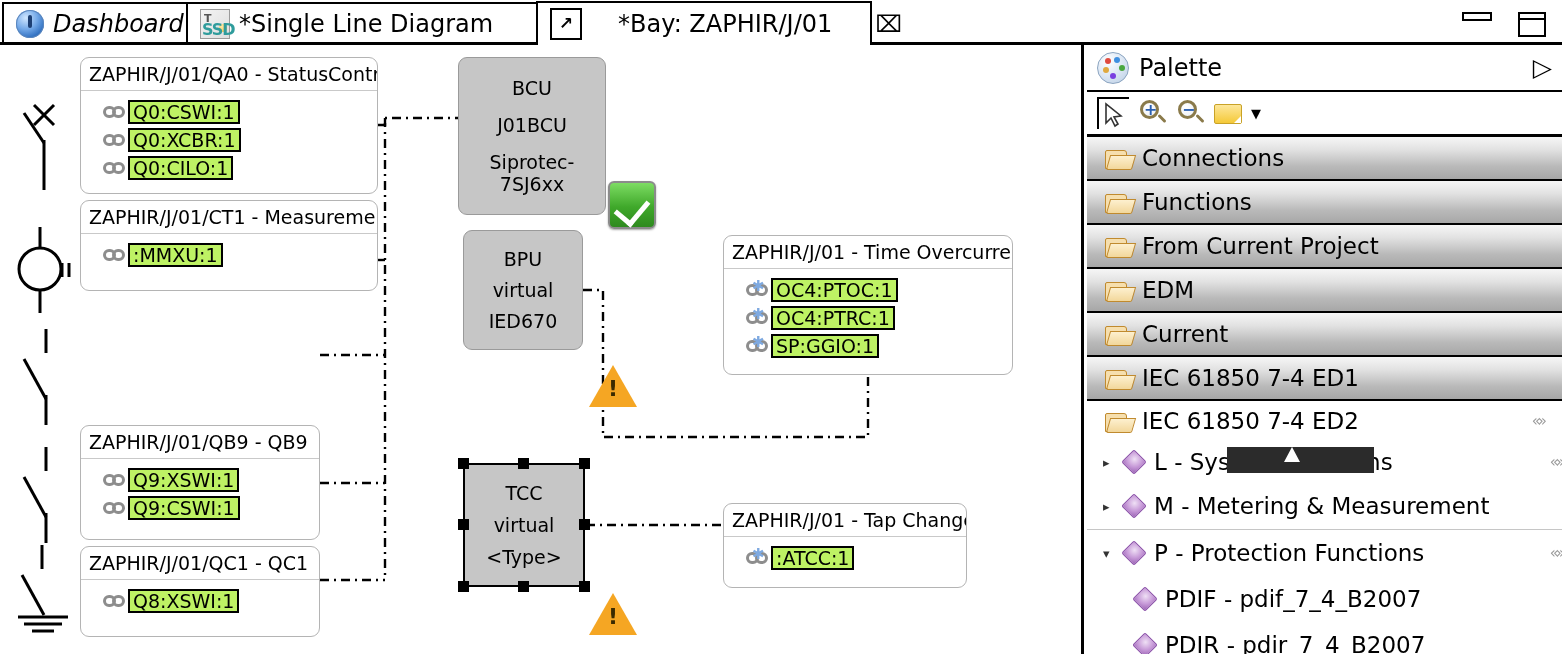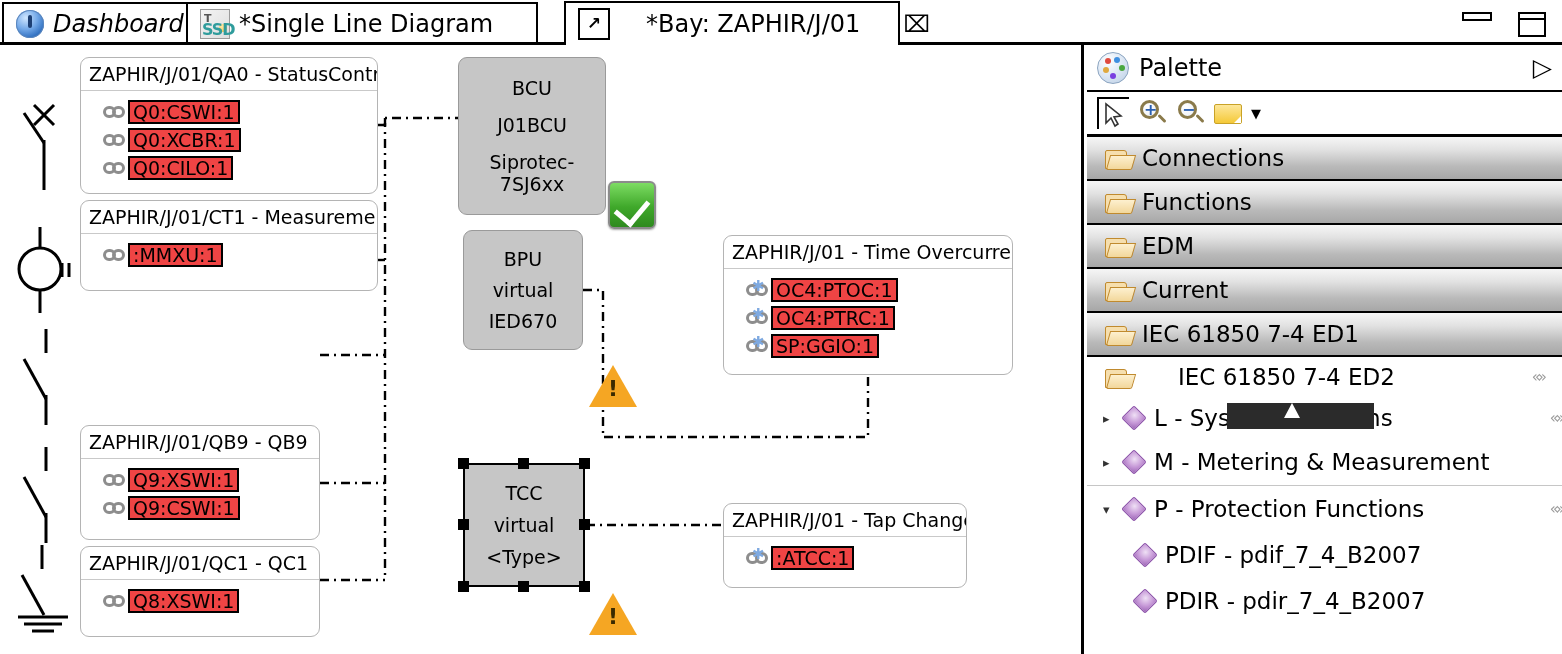--- a/index.html
+++ b/index.html
@@ -59,21 +59,21 @@
      border-bottom:1px solid #c9c9c9;}
   .lnbox .body{padding:9px 0 9px 0;}
   .lnrow{display:flex;align-items:center;height:23px;margin:0 0 5px 22px;}
   .lnrow:last-child{margin-bottom:0;}
   .chain{width:24px;height:16px;position:relative;flex:0 0 auto;margin-right:1px;}
   .chain .lk{position:absolute;top:2px;width:13px;height:12px;border:3px solid #8d8d8d;border-radius:6px;
      background:transparent;box-sizing:border-box;}
   .chain .lk.a{left:0;}
   .chain .lk.b{left:9px;}
   .chain.sync .sn{position:absolute;left:6px;top:-3px;font-size:15px;color:#7ea9e0;line-height:1;font-weight:bold;}
-  .green{background:#ef4444;border:2px solid #000;font-size:19px;line-height:1;padding:1px 3px 2px 3px;
+  .green{background:#bef264;border:2px solid #000;font-size:19px;line-height:1;padding:1px 3px 2px 3px;
      box-sizing:border-box;height:24px;white-space:nowrap;overflow:hidden;}
 
   
   .ied{position:absolute;box-sizing:border-box;background:#c6c6c6;border:1px solid #9a9a9a;border-radius:9px;
      display:flex;flex-direction:column;align-items:center;justify-content:space-around;
      font-size:19px;text-align:center;}
   .ied.sel{border-radius:0;border:2px solid #000;}
   .hnd{position:absolute;width:11px;height:11px;background:#000;}
 
   
@@ -153,21 +153,21 @@
 
   <div class="tab" style="left:186px;width:352px;">
     <span class="tab-ico ico-ssd">
       <span class="ssd-t">T</span>
         <span class="ssd-d"></span>
         <span class="ssd-b">SSD</span>
     </span>
     <span class="tab-label">*Single Line Diagram</span>
   </div>
 
-  <div class="tab active" style="left:564px;width:336px;gap:36px;">
+  <div class="tab active" style="left:536px;width:336px;gap:36px;">
     <span class="tab-ico ico-bay"></span>
     <span class="tab-label">*Bay: ZAPHIR/J/01</span>
     <span class="close-x">⌧</span>
   </div>
 
   <div id="winbtns">
     <div class="wb wb-min"></div>
     <div class="wb wb-max"></div>
   </div>
 </div>
@@ -432,38 +432,45 @@
         <i class="bk"></i>
         <i class="fr"></i>
       </span>
     <span class="drawer-label">Functions</span>
   </div>
   <div class="drawer">
     <span class="folder">
         <i class="bk"></i>
         <i class="fr"></i>
       </span>
+    <span class="drawer-label">From Current Project</span>
+  </div>
+  <div class="drawer">
+    <span class="folder">
+        <i class="bk"></i>
+        <i class="fr"></i>
+      </span>
     <span class="drawer-label">EDM</span>
   </div>
   <div class="drawer">
     <span class="folder">
         <i class="bk"></i>
         <i class="fr"></i>
       </span>
     <span class="drawer-label">Current</span>
   </div>
   <div class="drawer">
     <span class="folder">
         <i class="bk"></i>
         <i class="fr"></i>
       </span>
     <span class="drawer-label">IEC 61850 7-4  ED1</span>
   </div>
 
-  <div class="drawer open" style="height:40px;border-bottom:none;gap:36px;">
+  <div class="drawer open" style="height:40px;border-bottom:none;">
     <span class="folder">
         <i class="bk"></i>
         <i class="fr"></i>
       </span>
     <span class="drawer-label">IEC 61850 7-4 ED2</span>
     <span class="pinico">«»</span>
   </div>
 
   <div class="treerow" style="height:42px;">
     <span class="arrow">▸</span>

